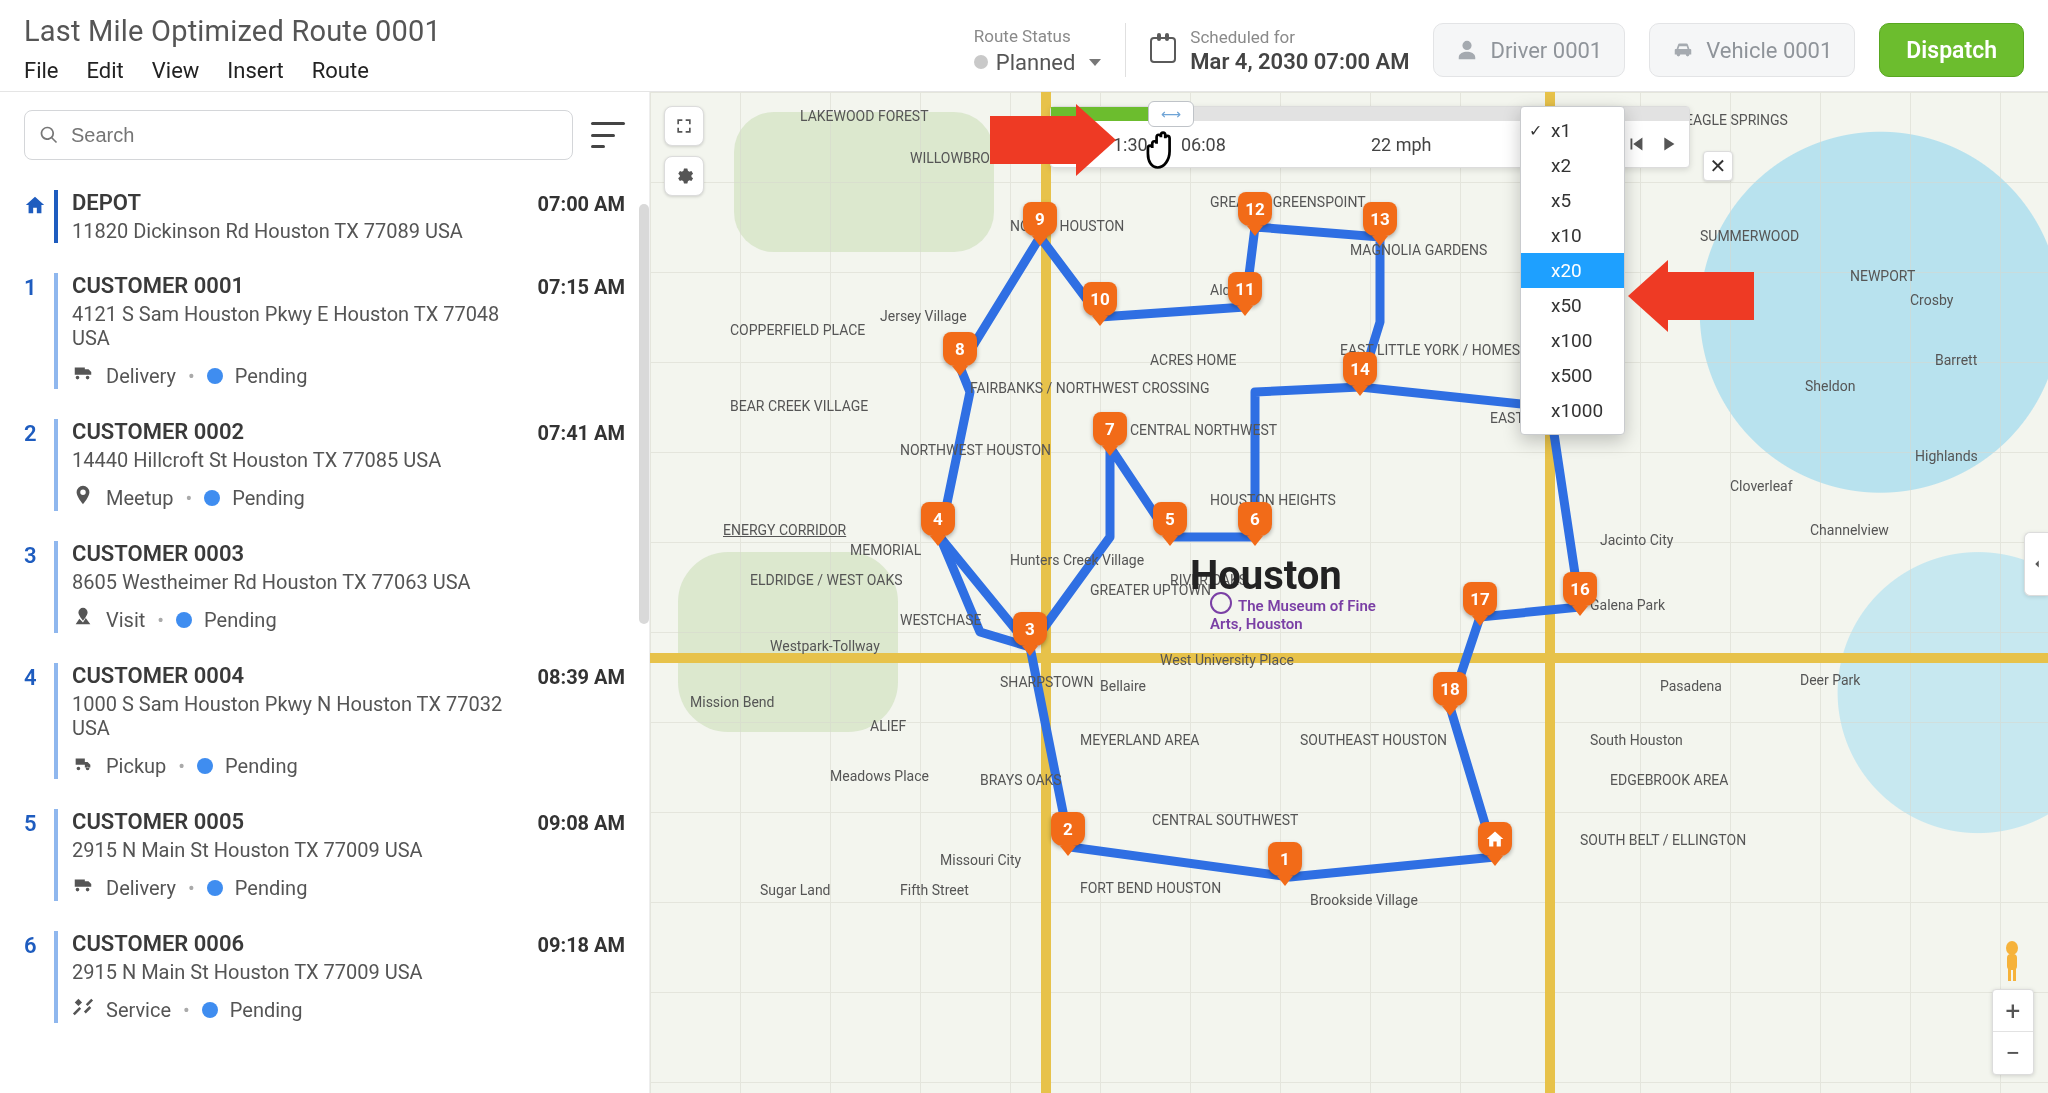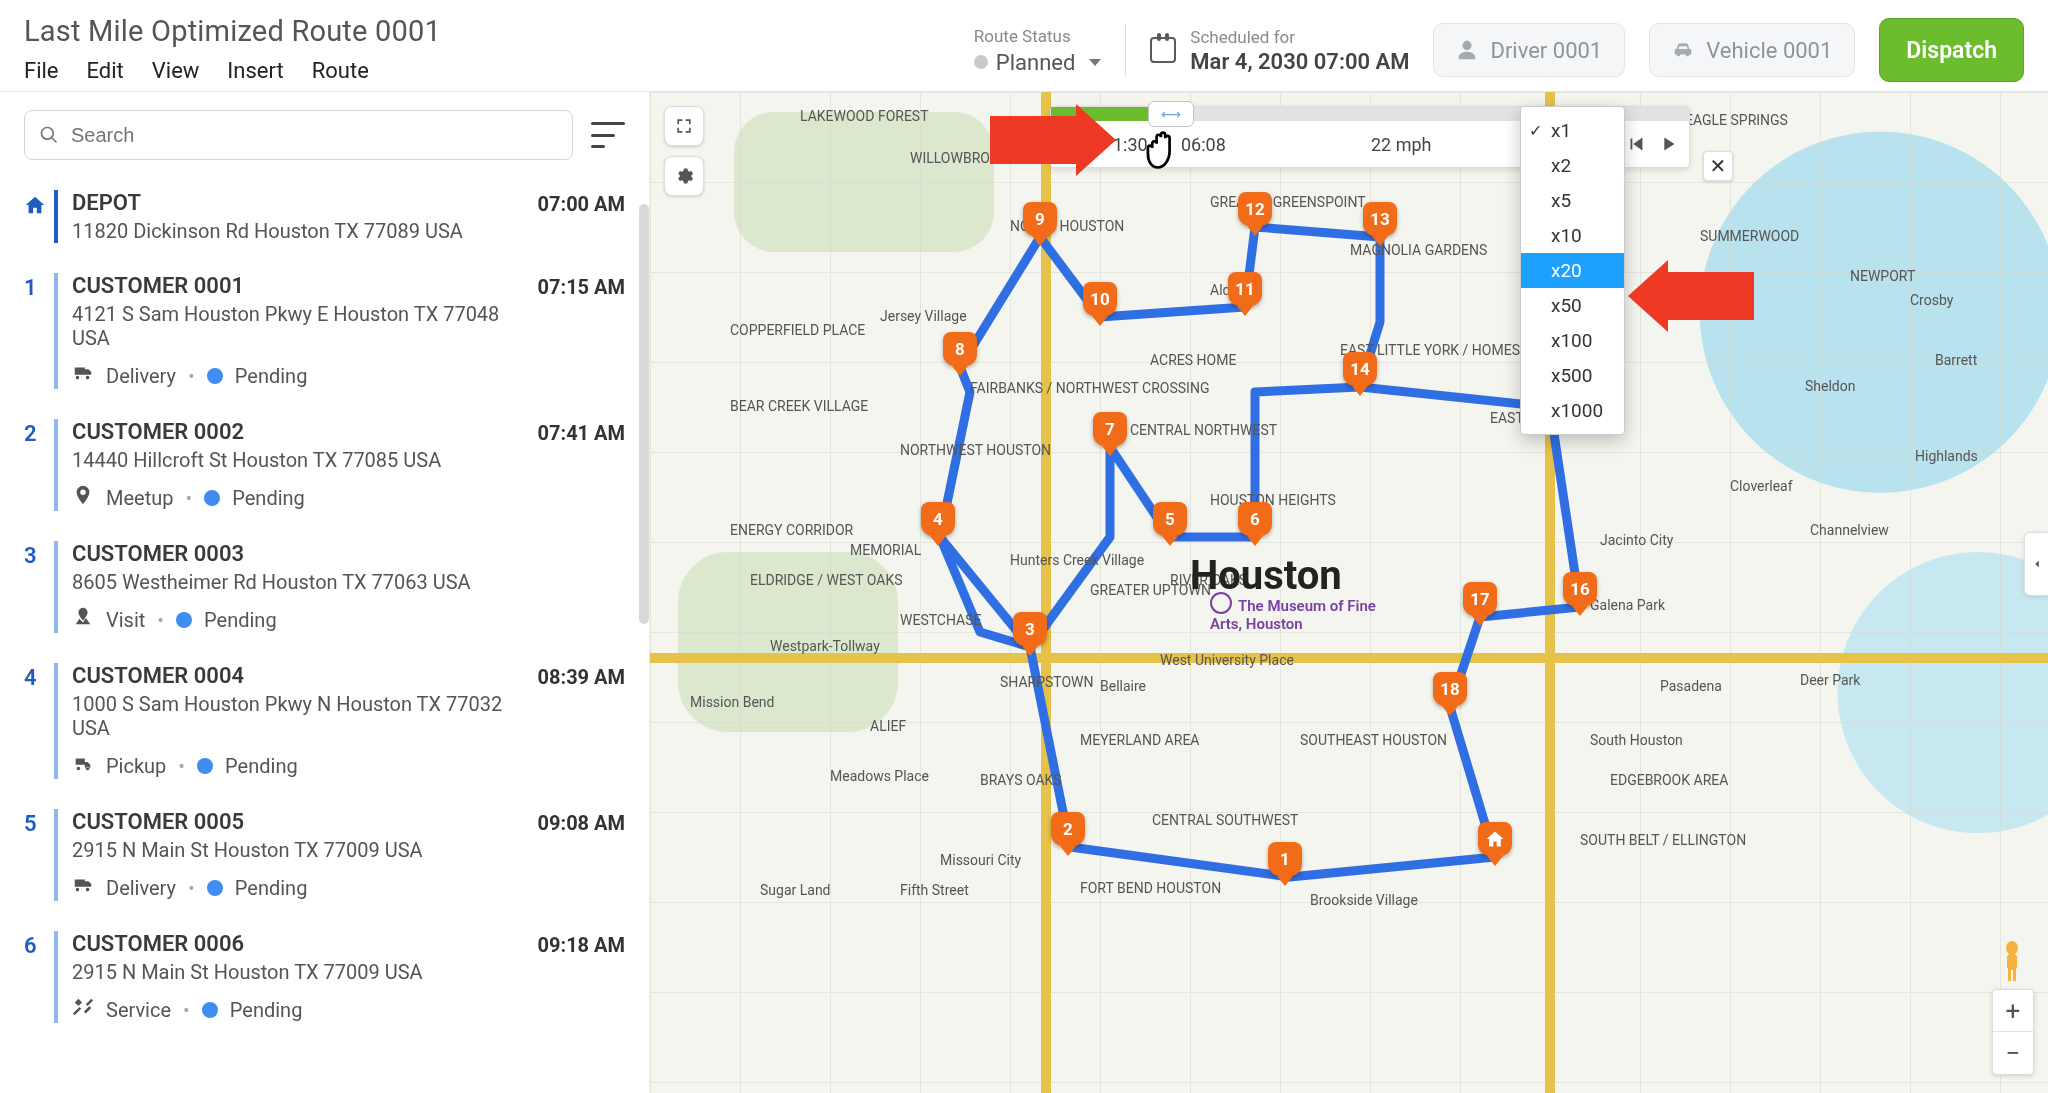--- a/index.html
+++ b/index.html
@@ -26,21 +26,21 @@
   .sched-block { display:flex; align-items:center; gap:14px; }
   .sched-text .label { font-size:17px; color:#8a8a8a; }
   .sched-text .val { font-size:22px; font-weight:600; color:#444; margin-top:2px; }
   .cal-icon { width:26px; height:26px; border:2px solid #5a5a5a; border-radius:4px; position:relative; }
   .cal-icon::before, .cal-icon::after { content:""; position:absolute; top:-6px; width:4px; height:8px; background:#5a5a5a; border-radius:2px; }
   .cal-icon::before { left:5px; } .cal-icon::after { right:5px; }
 
   .pill { display:flex; align-items:center; gap:12px; height:54px; padding:0 22px; background:#f5f6f7; border:1px solid #e3e4e6; border-radius:10px; font-size:22px; color:#8f949a; }
   .pill .ico { width:22px; height:22px; fill:#a5aab0; }
 
-  .dispatch-btn { height:64px; padding:0 26px; border-radius:10px; background:#6cbd2e; color:#fff; font-size:23px; font-weight:600; display:flex; align-items:center; border:1px solid #58a720; cursor:pointer; }
+  .dispatch-btn { height:54px; padding:0 26px; border-radius:10px; background:#6cbd2e; color:#fff; font-size:23px; font-weight:600; display:flex; align-items:center; border:1px solid #58a720; cursor:pointer; }
 
   
   .body { display:flex; height:calc(1093px - 92px); position:relative; }
 
   
   .sidebar { width:650px; border-right:1px solid #eee; display:flex; flex-direction:column; background:#fff; position:relative; z-index:3;}
   .search-row { display:flex; align-items:center; gap:18px; padding:18px 24px 10px 24px; }
   .search-box { flex:1; display:flex; align-items:center; gap:12px; height:50px; border:1px solid #d4d6d9; border-radius:8px; padding:0 14px; background:#fff; }
   .search-box input { flex:1; border:none; outline:none; font-size:20px; color:#333; background:transparent; }
   .search-box .mag { width:20px; height:20px; fill:#777; }
@@ -367,21 +367,21 @@
         <div class="city-label" style="left: 840px; top: 318px;">EAST HOUSTON</div>
         <div class="city-label" style="left: 480px; top: 330px;">CENTRAL NORTHWEST</div>
         <div class="city-label" style="left: 250px; top: 350px;">NORTHWEST HOUSTON</div>
         <div class="city-label" style="left: 560px; top: 400px;">HOUSTON HEIGHTS</div>
         <div class="city-label" style="left: 1260px; top: 260px; margin-left: 25px;">Barrett</div>
         <div class="city-label" style="left: 1155px; top: 286px;">Sheldon</div>
         <div class="city-label" style="left: 1265px; top: 356px;">Highlands</div>
         <div class="city-label" style="left: 1080px; top: 386px;">Cloverleaf</div>
         <div class="city-label" style="left: 1160px; top: 430px;">Channelview</div>
         <div class="city-label" style="left: 950px; top: 440px;">Jacinto City</div>
-        <div class="city-label" style="left: 80px; top: 430px;">ENERGY CORRIDOR</div>
+        <div class="city-label" style="left: 73px; top: 430px; text-decoration: underline;">ENERGY CORRIDOR</div>
         <div class="city-label" style="left: 200px; top: 450px;">MEMORIAL</div>
         <div class="city-label" style="left: 100px; top: 480px;">ELDRIDGE / WEST OAKS</div>
         <div class="city-label" style="left: 360px; top: 460px;">Hunters Creek Village</div>
         <div class="city-label" style="left: 440px; top: 490px;">GREATER UPTOWN</div>
         <div class="city-label" style="left: 520px; top: 480px;">RIVER OAKS</div>
         <div class="city-label" style="left: 250px; top: 520px;">WESTCHASE</div>
         <div class="city-label" style="left: 510px; top: 560px;">West University Place</div>
         <div class="city-label" style="left: 450px; top: 586px;">Bellaire</div>
         <div class="city-label" style="left: 350px; top: 582px;">SHARPSTOWN</div>
         <div class="city-label" style="left: 120px; top: 546px;">Westpark-Tollway</div>

